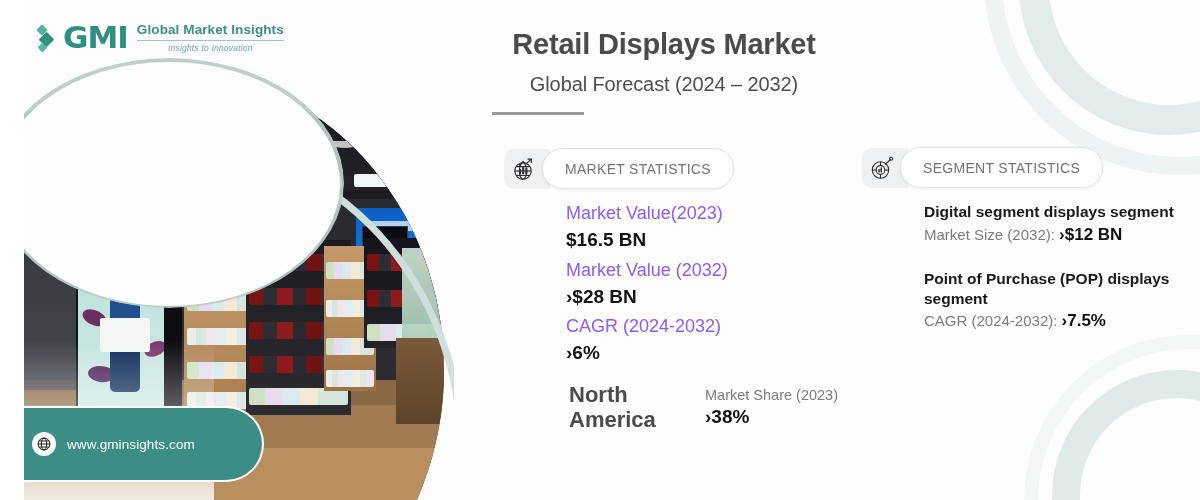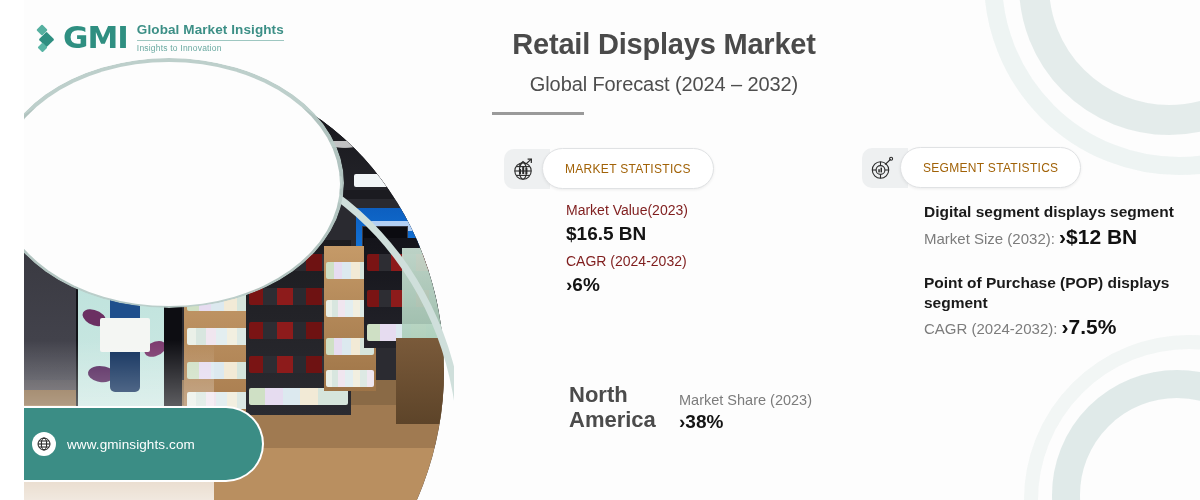--- a/index.html
+++ b/index.html
@@ -140,21 +140,21 @@
   .logo-diamonds { position:relative; width:16px; height:30px; }
   .dia { position:absolute; background:#3f9e8f; transform:rotate(45deg); border-radius:1px; }
   .d1 { width:8px;  height:8px;  left:0px;  top:3px;  background:#56b0a0; }
   .d2 { width:11px; height:11px; left:3px;  top:11px; background:#2f8f81; }
   .d3 { width:7px;  height:7px;  left:1px;  top:21px; background:#59b5a5; }
   .gmi-text { font-family:"DejaVu Sans", sans-serif; font-weight:bold; font-size:31px;
               color:#2f8f81; letter-spacing:-1px; line-height:1; }
   .logo-right { display:flex; flex-direction:column; gap:1px; }
   .brand-name { font-size:13.5px; font-weight:bold; color:#3c8f86; letter-spacing:.1px; }
   .brand-rule { height:1px; background:#9ec7c1; margin:2px 0 1px; }
-  .brand-tag { font-size:8.5px; color:#6aa9a1; text-align:left; letter-spacing:.2px; }
+  .brand-tag { font-size:8.5px; font-style:italic; color:#6aa9a1; text-align:center; letter-spacing:.2px; }
 
   
   .header { position:absolute; left:465px; top:28px; width:700px; z-index:6; }
   .title { font-size:29px; font-weight:bold; color:#4a4a4a; letter-spacing:-.2px;
            text-align:center; width:350px; }
   .subtitle { margin-top:12px; font-size:20px; color:#4e4e4e; text-align:center; width:350px;
               letter-spacing:-.1px; }
   .title-rule { margin-top:16px; width:92px; height:3px; background:#9a9a9a; margin-left:3px; }
 
   
@@ -163,43 +163,43 @@
   .icon-badge {
     width:46px; height:40px; background:#eef0f1; border-radius:10px 0 0 10px;
     display:flex; align-items:center; justify-content:center;
     margin-right:-8px; padding-right:6px;
   }
   .pill {
     background:#ffffff; border:1px solid #e0e2e4; border-radius:21px;
     height:41px; display:flex; align-items:center; padding:0 22px;
     box-shadow:0 1px 3px rgba(0,0,0,.07);
   }
-  .pill-label { font-size:12px; color:#a16207; letter-spacing:.3px; }
+  .pill-label { font-size:14px; color:#737373; letter-spacing:.3px; }
 
   .kv { margin-top:4px; }
-  .kv-label { font-size:14px; color:#7f1d1d; line-height:1.5; }
+  .kv-label { font-size:18px; color:#8b5cf6; line-height:1.5; }
   .kv-value { font-size:19px; font-weight:bold; color:#141414; line-height:1.35; }
 
   
   #market-section { left:480px; top:148px; }
   #market-section .kv-block { margin-left:62px; margin-top:11px; }
 
   
   #regional-section { left:483px; top:370px; }
-  .region-row { margin-left:62px; margin-top:12px; display:flex; align-items:flex-end; }
+  .region-row { margin-left:62px; margin-top:12px; display:flex; align-items:center; gap:26px; }
   .region-name { font-size:22px; font-weight:bold; color:#4b4b4b; line-height:1.15; width:110px; }
   .region-share-label { font-size:14.5px; color:#7c7c7c; }
   .region-share-value { font-size:19px; font-weight:bold; color:#141414; margin-top:3px; }
 
   
   #segment-section { left:838px; top:147px; }
   .seg-block { margin-left:62px; margin-top:14px; width:280px; }
   .seg-title { font-size:15.5px; font-weight:bold; color:#1a1a1a; line-height:1.28; }
   .seg-metric { font-size:15px; color:#7c7c7c; margin-top:3px; }
-  .seg-metric b { font-size:21px; color:#111; }
+  .seg-metric b { font-size:17px; color:#111; }
   .seg-gap { height:24px; }
 
   
   .contact {
     position:absolute; left:-16px; bottom:18px; width:256px; height:76px;
     background:#3b8d85; border-radius:0 40px 40px 0;
     border:2px solid #ffffff; border-left:none;
     display:flex; flex-direction:column; justify-content:center; gap:6px;
     padding-left:24px; z-index:9;
   }
@@ -326,20 +326,24 @@
       <div class="pill">
         <span class="pill-label">MARKET STATISTICS</span>
       </div>
     </div>
     <div class="kv-block">
       <div class="kv">
         <div class="kv-label">Market Value(2023)</div>
         <div class="kv-value">$16.5 BN</div>
       </div>
       <div class="kv">
+        <div class="kv-label">Market Value (2032)</div>
+        <div class="kv-value">›$28 BN</div>
+      </div>
+      <div class="kv">
         <div class="kv-label">CAGR (2024-2032)</div>
         <div class="kv-value">›6%</div>
       </div>
     </div>
   </div>
 
   <div class="section" id="regional-section">
     <div class="region-row">
       <div class="region-name">North America</div>
       <div>

